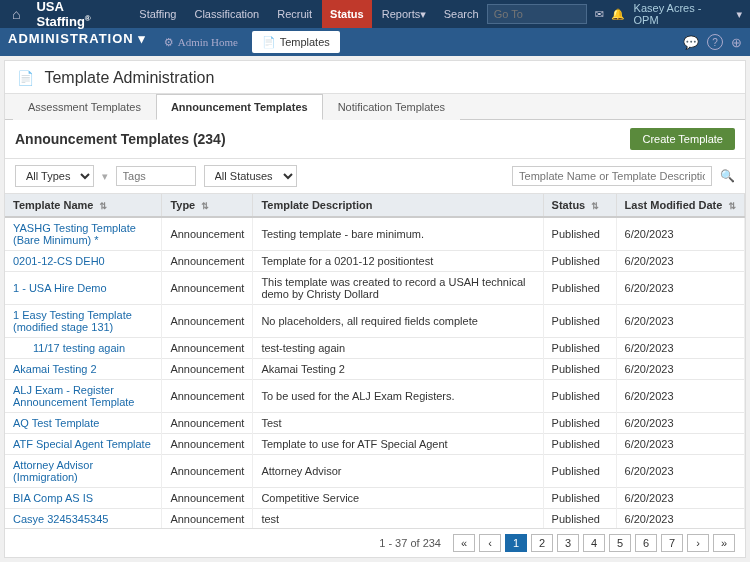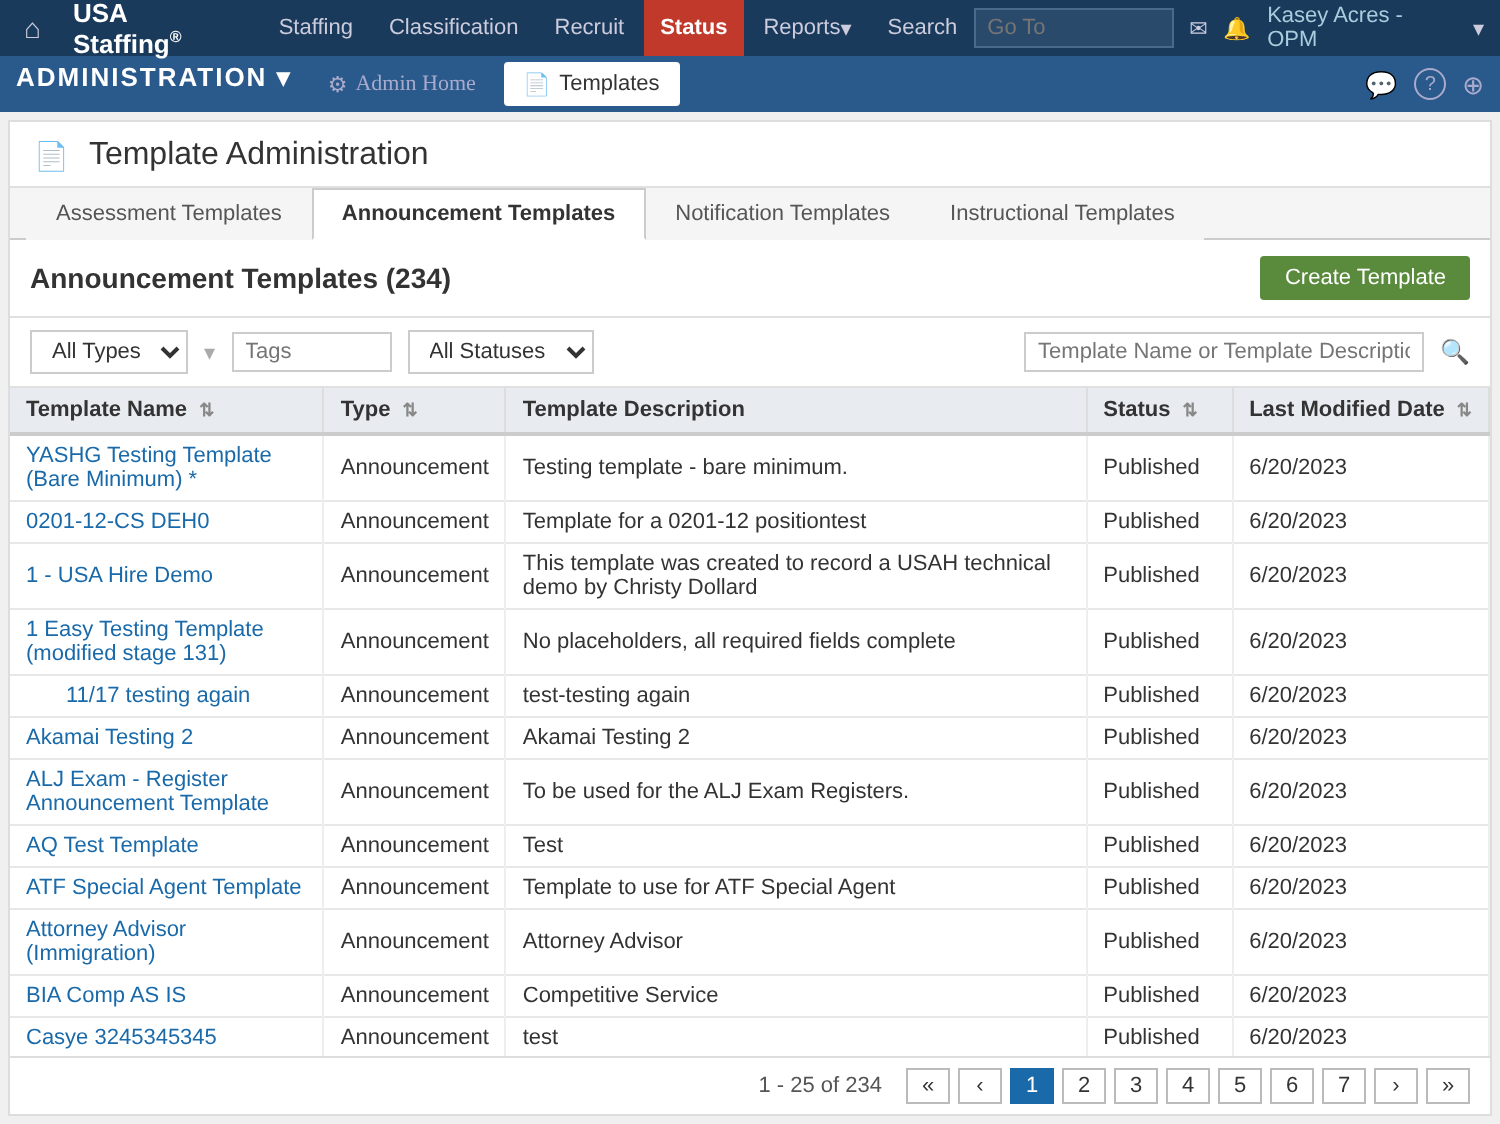--- a/index.html
+++ b/index.html
@@ -337,21 +337,20 @@
 <div class="page-content">
   <div class="page-title-bar">
     <span class="page-title-icon">📄</span>
     <span class="page-title-text">Template Administration</span>
   </div>
 
   <div class="tab-bar">
     <span class="tab">Assessment Templates</span>
     <span class="tab active">Announcement Templates</span>
     <span class="tab">Notification Templates</span>
-    <span class="tab">Instructional Templates</span>
   </div>
 
   <div class="toolbar">
     <span class="section-title">Announcement Templates (234)</span>
     <button class="btn-create">Create Template</button>
   </div>
 
   <div class="filter-row">
     <select class="filter-select">
       <option>All Types</option>
@@ -460,21 +459,21 @@
       <td>Announcement</td>
       <td>test</td>
       <td class="status-published">Published</td>
       <td>6/20/2023</td>
     </tr>
         </tbody>
     </table>
   </div>
 
   <div class="pagination-bar">
-    <span class="page-info">1 - 25 of 234</span>
+    <span class="page-info">1 - 37 of 234</span>
     <button class="page-btn">«</button>
     <button class="page-btn">‹</button>
     <button class="page-btn active">1</button>
     <button class="page-btn">2</button>
     <button class="page-btn">3</button>
     <button class="page-btn">4</button>
     <button class="page-btn">5</button>
     <button class="page-btn">6</button>
     <button class="page-btn">7</button>
     <button class="page-btn">›</button>

